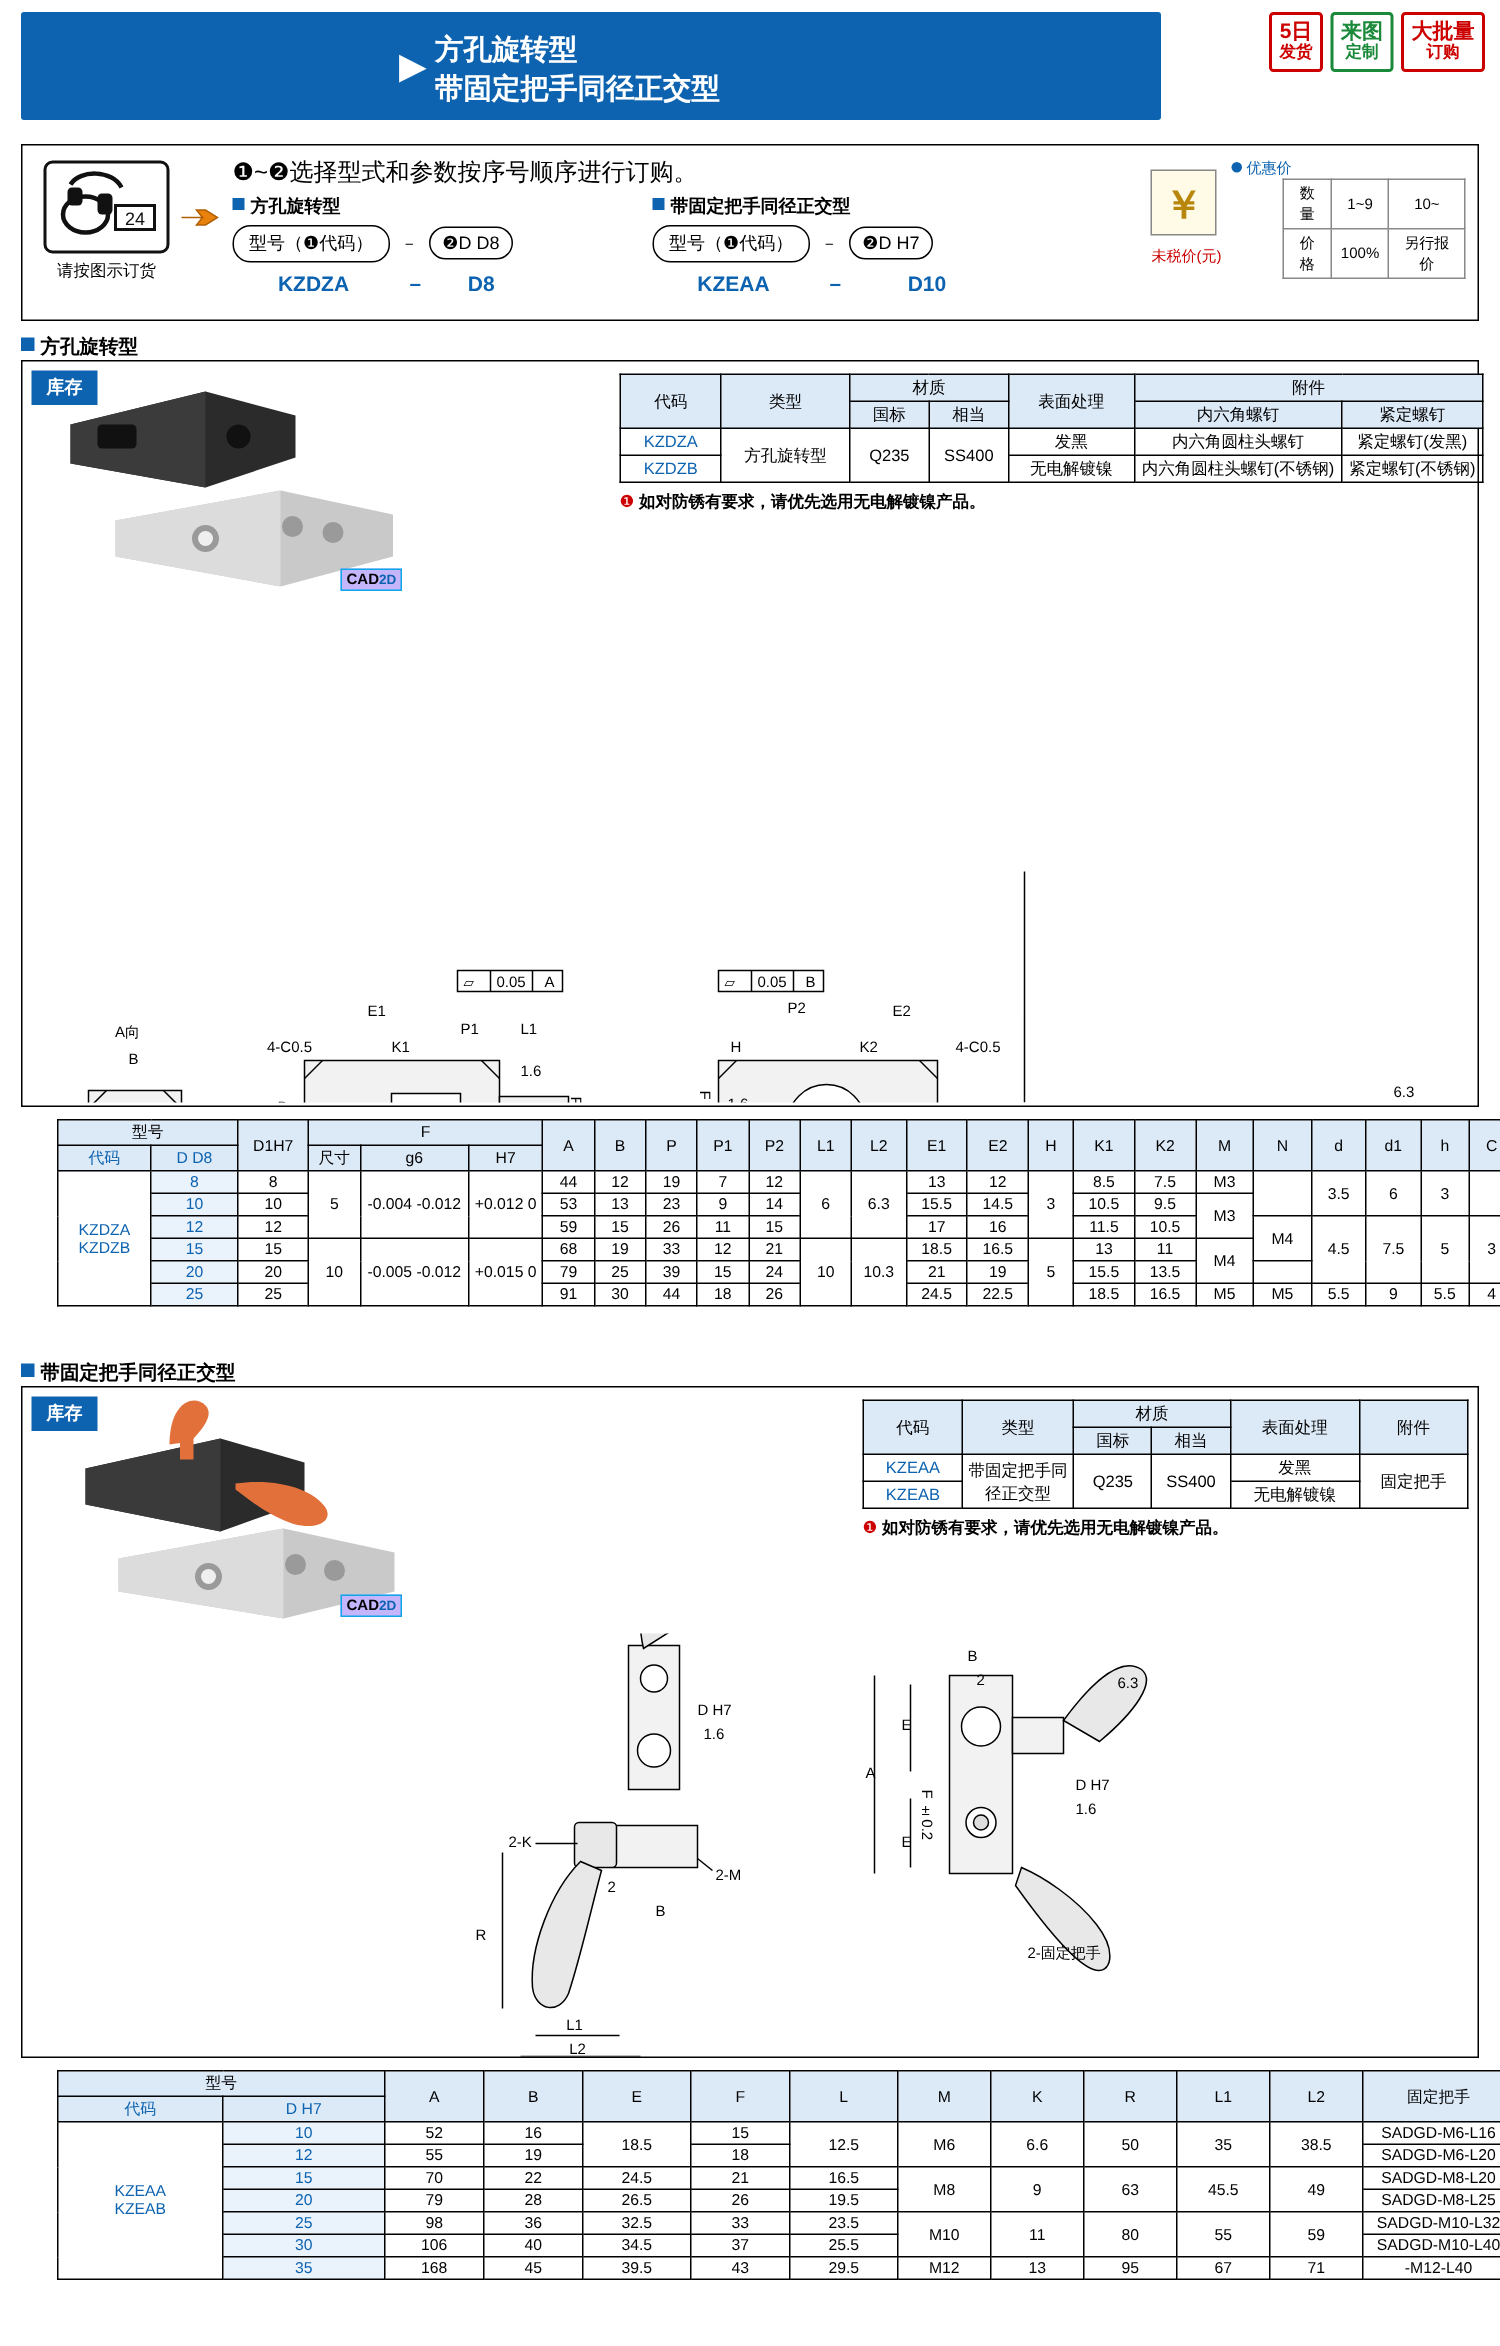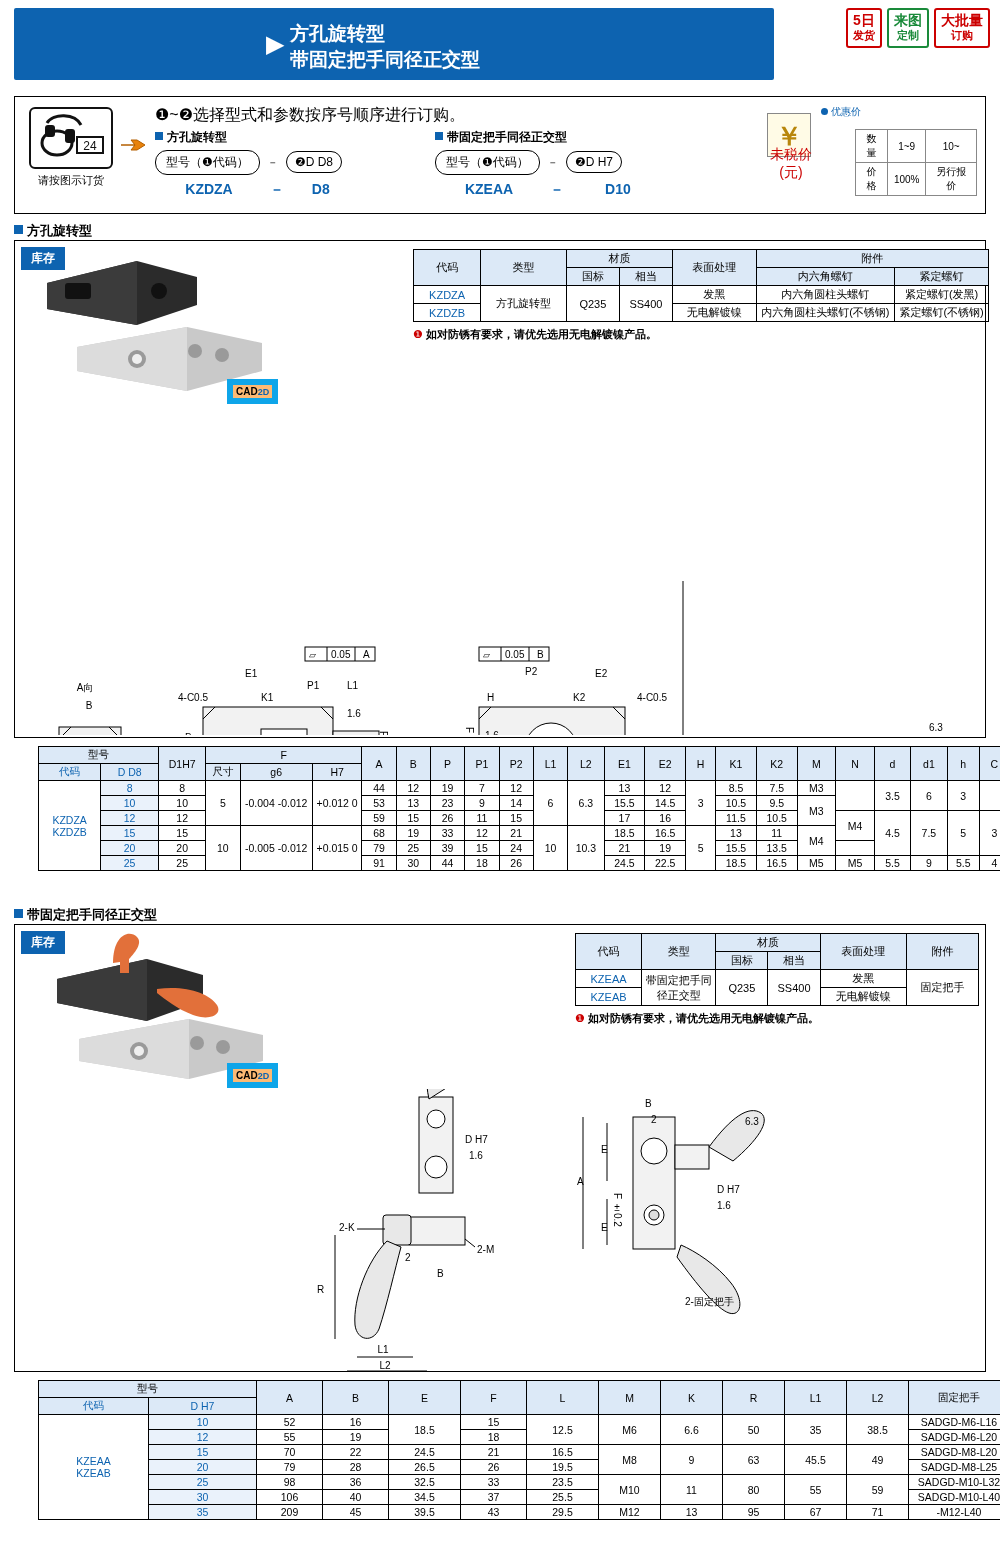--- a/index.html
+++ b/index.html
@@ -36,34 +36,34 @@
   .ord-grp { position:absolute; top:32px; }
   .ord-hd { font-size:12px; margin-bottom:4px; font-weight:bold;}
   .pill { display:inline-block; border:1px solid #000; border-radius:12px; padding:3px 10px;
      background:#fff; font-size:12px; text-align:center; }
   .pill.sm { border-radius:12px; padding:3px 8px; }
   .code-line { margin-top:6px; color:#0d63b0; font-weight:bold; font-size:14px; }
   .dash { display:inline-block; width:20px; text-align:center; }
   .price-box { position:absolute; right:8px; top:8px; width:210px; height:98px; }
   .yen { position:absolute; left:0; top:8px; width:44px; height:44px; border:1px solid #888;
      background:#fffbe6; color:#b8860b; font-size:26px; text-align:center; line-height:44px; font-weight:bold;}
-  .untax { position:absolute; left:0; top:41px; width:48px; font-size:14px; color:#c00; text-align:center;}
+  .untax { position:absolute; left:0; top:59px; width:48px; font-size:10px; color:#c00; text-align:center;}
   .ptab { position:absolute; left:52px; top:4px; border-collapse:collapse; font-size:10px;}
   .ptab td { border:1px solid #888; padding:2px 6px; text-align:center;}
 
   
   .sec-title { position:absolute; font-size:13px; font-weight:bold; }
   .sec-title .sq { width:9px; height:9px; }
 
   
   .panel { position:absolute; border:1px solid #000; background:#fff; }
 
   .stock-tag { position:absolute; background:#0d63b0; color:#fff; font-size:12px;
      padding:3px 10px; font-weight:bold; }
-  .cad-tag { position:absolute; border:6px solid #0ea5e9; background:#fdba74; font-size:10px;
+  .cad-tag { position:absolute; border:1px solid #0ea5e9; background:#c4b5fd; font-size:10px;
      padding:1px 3px; font-weight:bold; }
   .cad-tag .b { color:#0d63b0; font-weight:bold; font-size:9px;}
 
   
   table.grid { border-collapse:collapse; font-size:11px; }
   table.grid td, table.grid th { border:1px solid #000; text-align:center; padding:1px 3px; font-weight:normal;}
   .hdrow { background:#dce9f7; }
   .code-cell { color:#0d63b0; font-weight:bold; }
   .note-red { color:#c00; }
 
@@ -150,21 +150,21 @@
         <span style="display:inline-block;width:60px;text-align:right">D10</span>
       </div>
     </div>
 
     <div class="price-box">
       <div class="yen">￥</div>
       <div class="untax">未税价(元)</div>
       <div style="position:absolute;left:54px;top:0;font-size:10px;color:#0d63b0;">
         <span style="display:inline-block;width:7px;height:7px;border-radius:50%;background:#0d63b0;margin-right:3px;"></span><span>优惠价</span>
       </div>
-      <table class="ptab" style="top:24px;margin-left:36px;">
+      <table class="ptab" style="top:14px;margin-left:36px;">
         <tbody>
             <tr>
           <td>数量</td>
           <td>1~9</td>
           <td>10~</td>
         </tr>
         <tr>
           <td>价格</td>
           <td>100%</td>
           <td>另行报价</td>
@@ -748,21 +748,21 @@
         <td class="blue-txt lite">30</td>
         <td>106</td>
         <td>40</td>
         <td>34.5</td>
         <td>37</td>
         <td>25.5</td>
         <td>SADGD-M10-L40</td>
       </tr>
       <tr>
         <td class="blue-txt lite">35</td>
-        <td>209</td>
+        <td>168</td>
         <td>45</td>
         <td>39.5</td>
         <td>43</td>
         <td>29.5</td>
         <td>M12</td>
         <td>13</td>
         <td>95</td>
         <td>67</td>
         <td>71</td>
         <td>-M12-L40</td>

